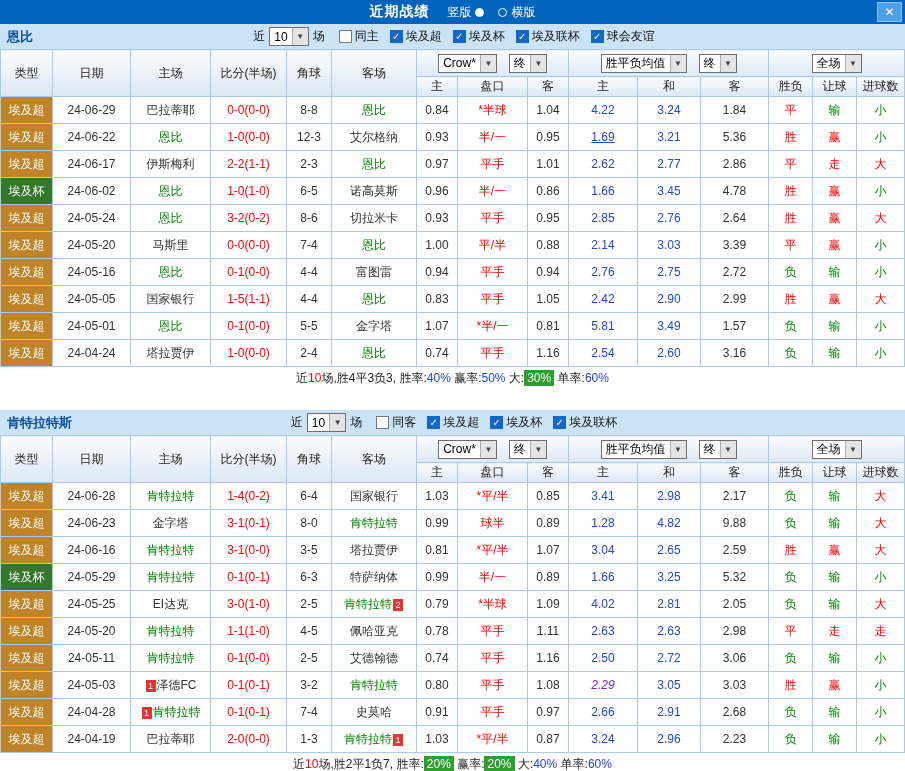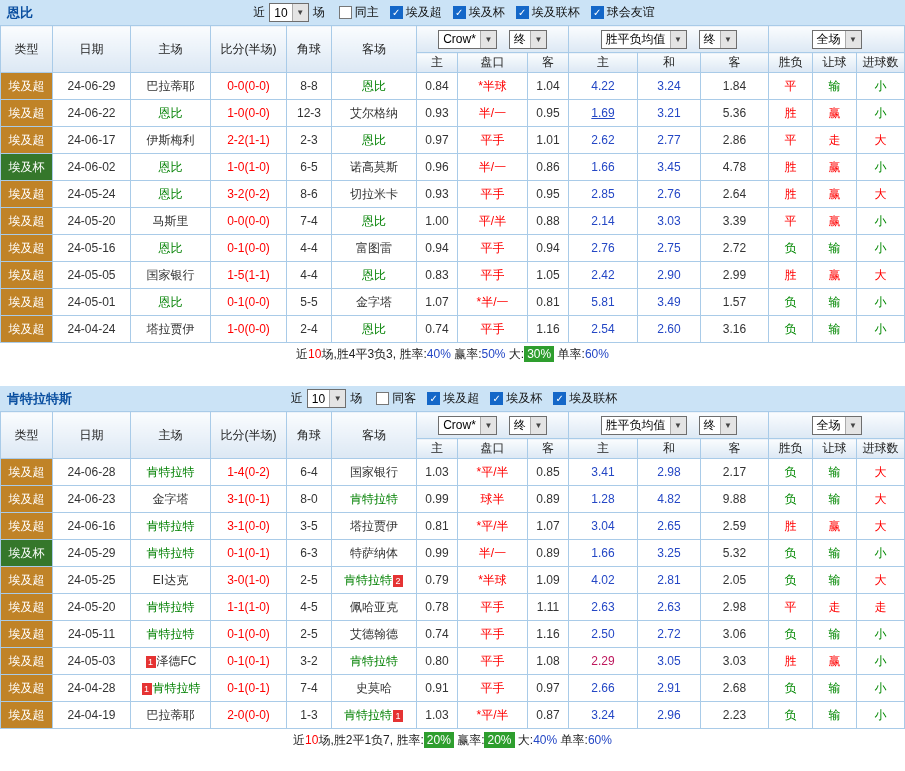--- a/index.html
+++ b/index.html
@@ -37,20 +37,28 @@
   .sec-foot{height:23px;line-height:23px;text-align:center;font-size:12px;color:#222;}
   .card{display:inline-block;min-width:10px;height:12px;line-height:12px;padding:0 1px;background:#E53333;color:#fff;font-size:9px;margin:0 1px;}
   .cb{display:inline-block;width:13px;height:13px;border:1px solid #777;background:#fff;margin:0 3px 0 10px;font-size:10px;line-height:12px;color:#fff;text-align:center;vertical-align:-2px;cursor:pointer;}
   .cb.on{background:#1467C8;border-color:#1467C8;}
 </style>
 </head>
 <body>
 
 <div class="window">
 
+  <div class="titlebar">
+    <span class="title">近期战绩</span>
+    <span class="vlabel">竖版</span>
+    <span class="radio sel"></span>
+    <span class="radio plain"></span>
+    <span class="hlabel">横版</span>
+    <span class="close">✕</span>
+  </div>
 
   <div class="sec">
     <div class="sec-head">
       <span class="team">恩比</span>
       <div class="filters">
           <span class="flbl">近</span>
           <span class="select">
             <span>10</span>
             <span class="arr">▼</span>
           </span>
@@ -512,21 +520,21 @@
           <tr>
             <td style="background: rgb(192, 131, 39); color: rgb(255, 255, 255);">埃及超</td>
             <td>24-05-03</td>
             <td><span class="card">1</span><span>泽德FC</span></td>
             <td style="color: rgb(255, 0, 0);">0-1(0-1)</td>
             <td>3-2</td>
             <td><span style="color: rgb(0, 128, 0);">肯特拉特</span></td>
             <td>0.80</td>
             <td style="color: rgb(255, 0, 0);">平手</td>
             <td>1.08</td>
-            <td style="color: #be185d;">2.29</td>
+            <td style="color: #6d28d9; font-style: italic;">2.29</td>
             <td style="color: rgb(36, 71, 197);">3.05</td>
             <td>3.03</td>
             <td style="color: rgb(255, 0, 0);">胜</td>
             <td style="color: rgb(255, 0, 0);">赢</td>
             <td style="color: rgb(0, 136, 0);">小</td>
           </tr>
           <tr>
             <td style="background: rgb(192, 131, 39); color: rgb(255, 255, 255);">埃及超</td>
             <td>24-04-28</td>
             <td><span class="card">1</span><span style="color: rgb(0, 128, 0);">肯特拉特</span></td>

